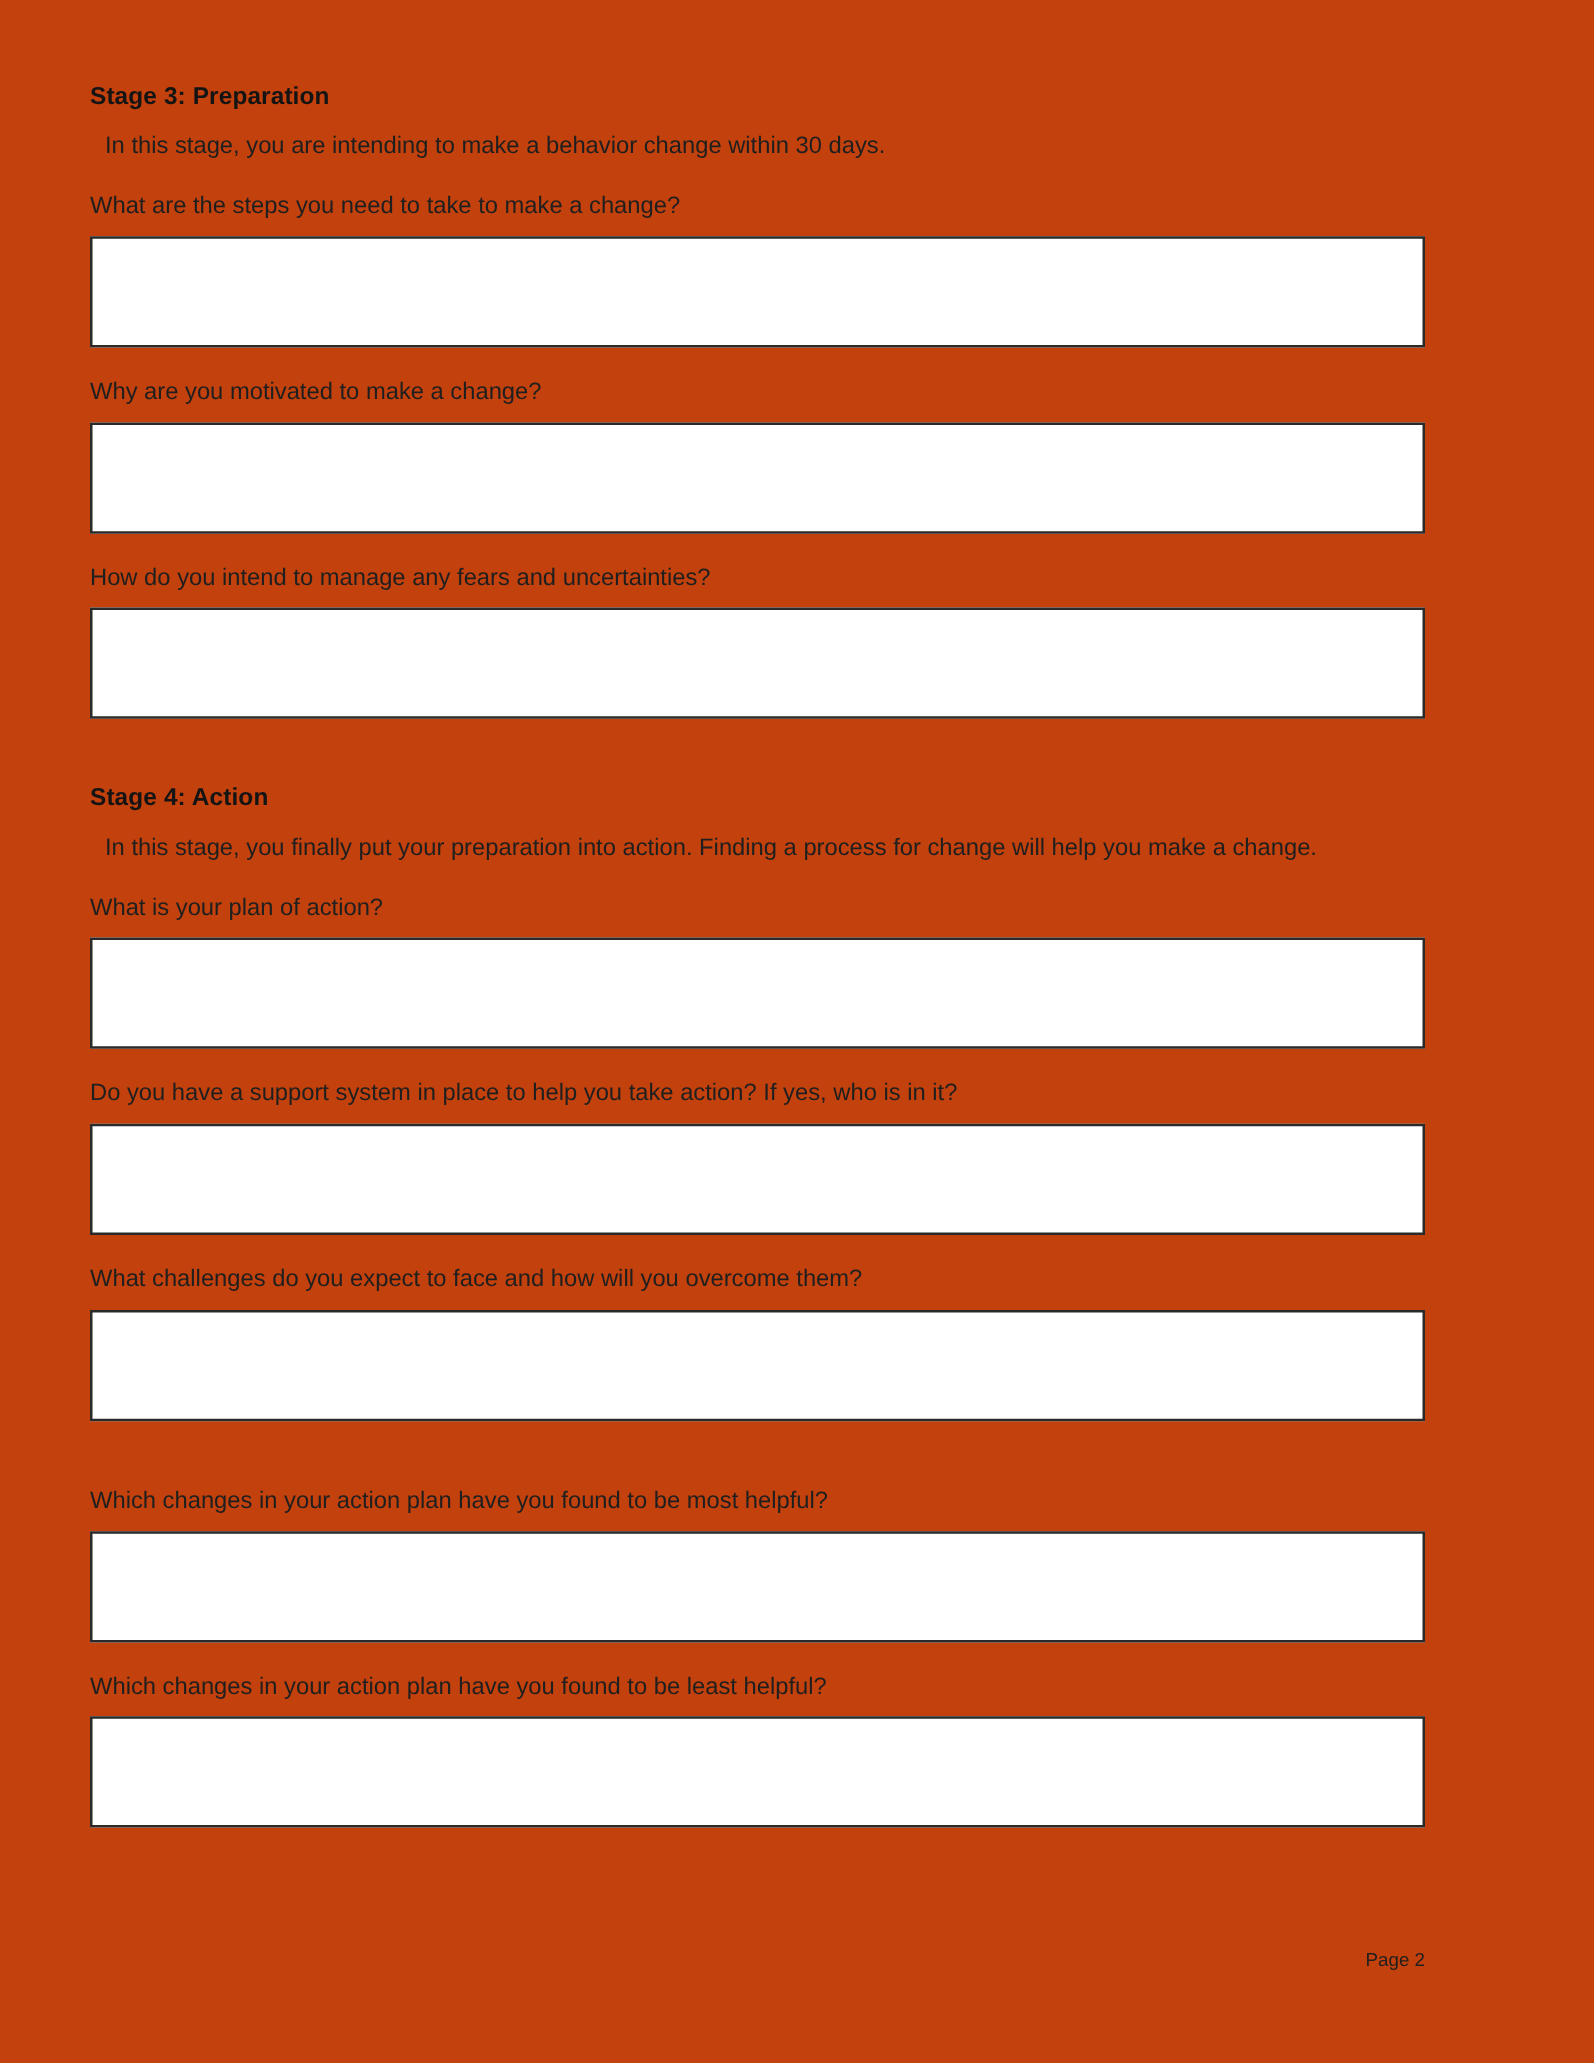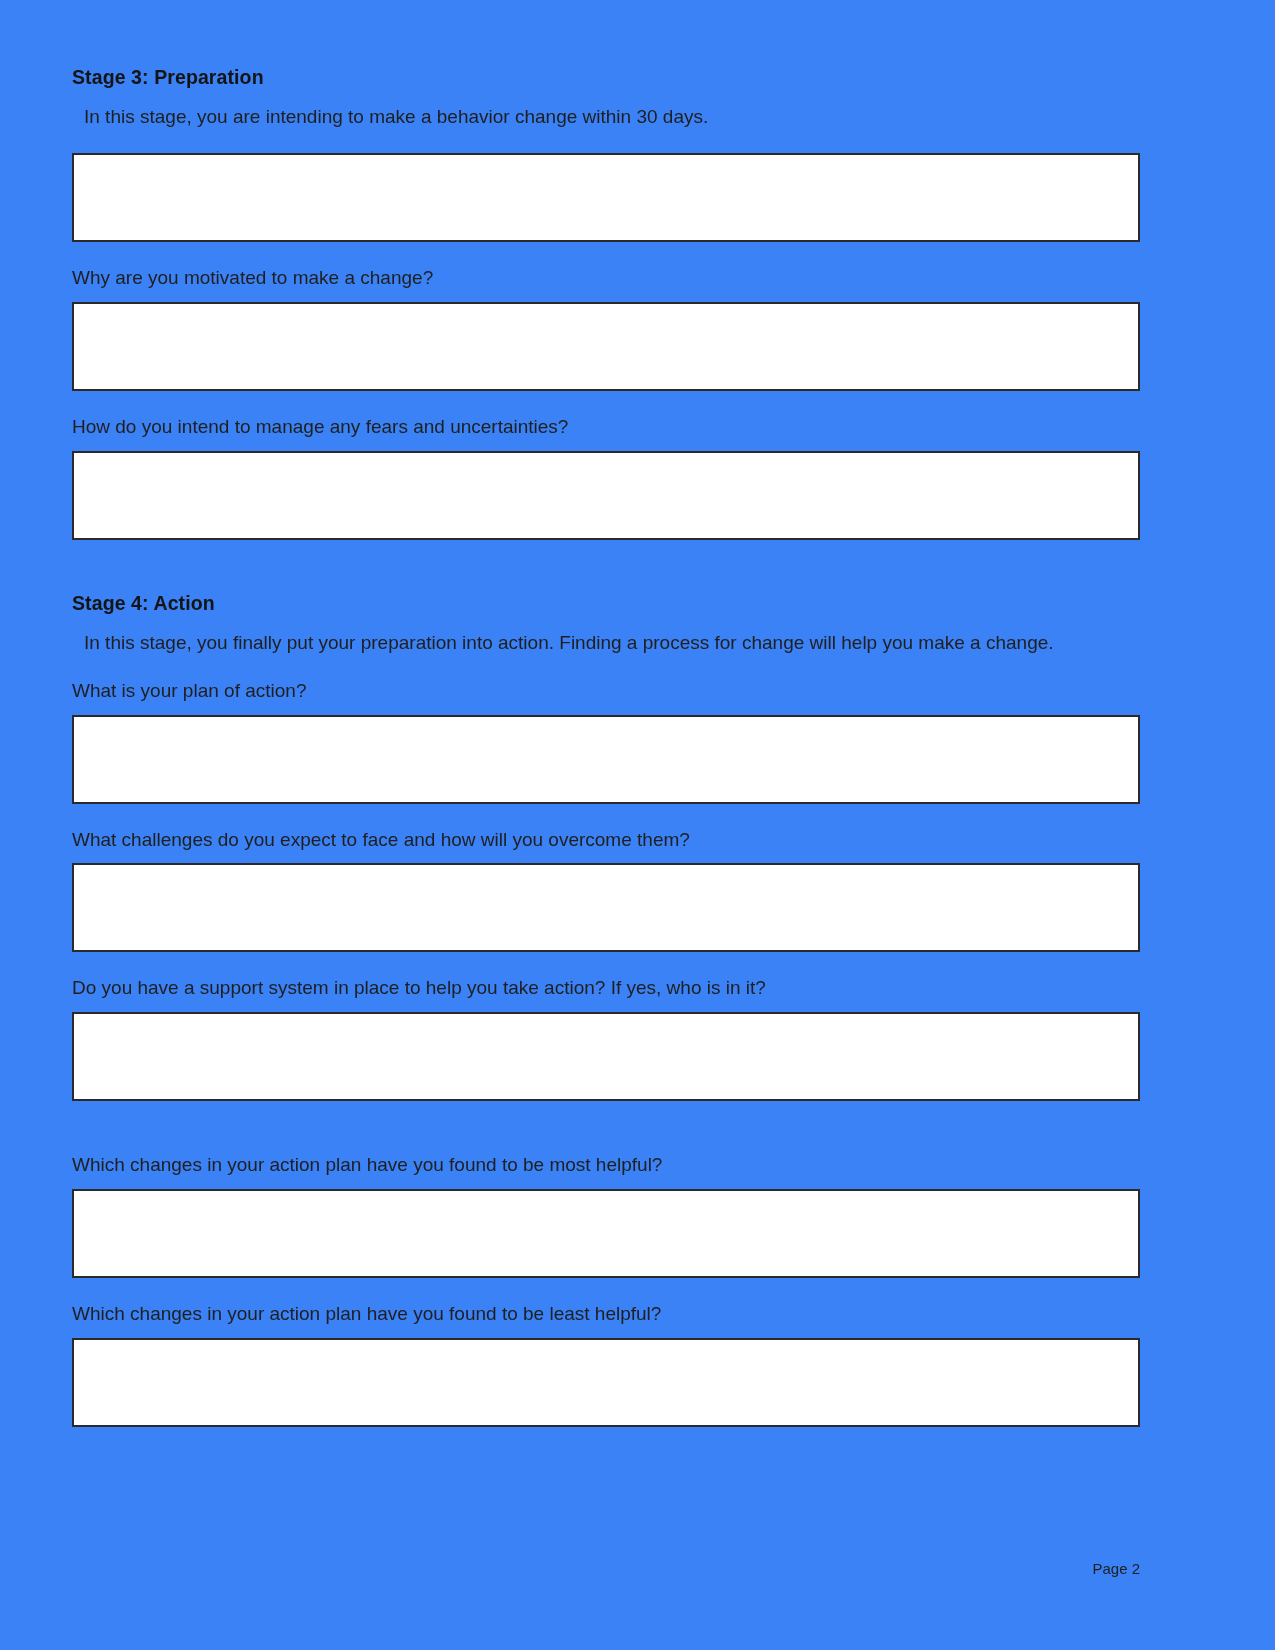--- a/index.html
+++ b/index.html
@@ -14,21 +14,21 @@
     font-family: "Liberation Sans", sans-serif;
     color: #1a1a1a;
     -webkit-font-smoothing: antialiased;
   }
   .page {
     position: relative;
     box-sizing: border-box;
     width: 1275px;
     height: 1650px;
     padding: 66px 112px 0 72px;
-    background: #3b82f6;
+    background: #c2410c;
     display: flex;
     flex-direction: column;
   }
   .content {
     flex: 0 0 auto;
   }
   .stage-section {
     margin-bottom: 0;
   }
   .stage-section + .stage-section {
@@ -92,20 +92,21 @@
 
 <div class="page">
 
   <div class="content">
 
     <section class="stage-section">
       <h2 class="stage-heading">Stage 3: Preparation</h2>
       <p class="stage-intro">In this stage, you are intending to make a behavior change within 30 days.</p>
 
       <div class="question-block">
+        <p class="question-label">What are the steps you need to take to make a change?</p>
         <div class="answer-box" contenteditable="true" style=""></div>
       </div>
 
       <div class="question-block">
         <p class="question-label">Why are you motivated to make a change?</p>
         <div class="answer-box" contenteditable="true" style=""></div>
       </div>
 
       <div class="question-block">
         <p class="question-label">How do you intend to manage any fears and uncertainties?</p>
@@ -116,26 +117,26 @@
     <section class="stage-section">
       <h2 class="stage-heading">Stage 4: Action</h2>
       <p class="stage-intro">In this stage, you finally put your preparation into action. Finding a process for change will help you make a change.</p>
 
       <div class="question-block">
         <p class="question-label">What is your plan of action?</p>
         <div class="answer-box" contenteditable="true" style=""></div>
       </div>
 
       <div class="question-block">
-        <p class="question-label">What challenges do you expect to face and how will you overcome them?</p>
+        <p class="question-label">Do you have a support system in place to help you take action? If yes, who is in it?</p>
         <div class="answer-box" contenteditable="true" style=""></div>
       </div>
 
       <div class="question-block">
-        <p class="question-label">Do you have a support system in place to help you take action? If yes, who is in it?</p>
+        <p class="question-label">What challenges do you expect to face and how will you overcome them?</p>
         <div class="answer-box" contenteditable="true" style=""></div>
       </div>
     </section>
 
     <section class="stage-section">
 
       <div class="question-block">
         <p class="question-label">Which changes in your action plan have you found to be most helpful?</p>
         <div class="answer-box" contenteditable="true" style=""></div>
       </div>

